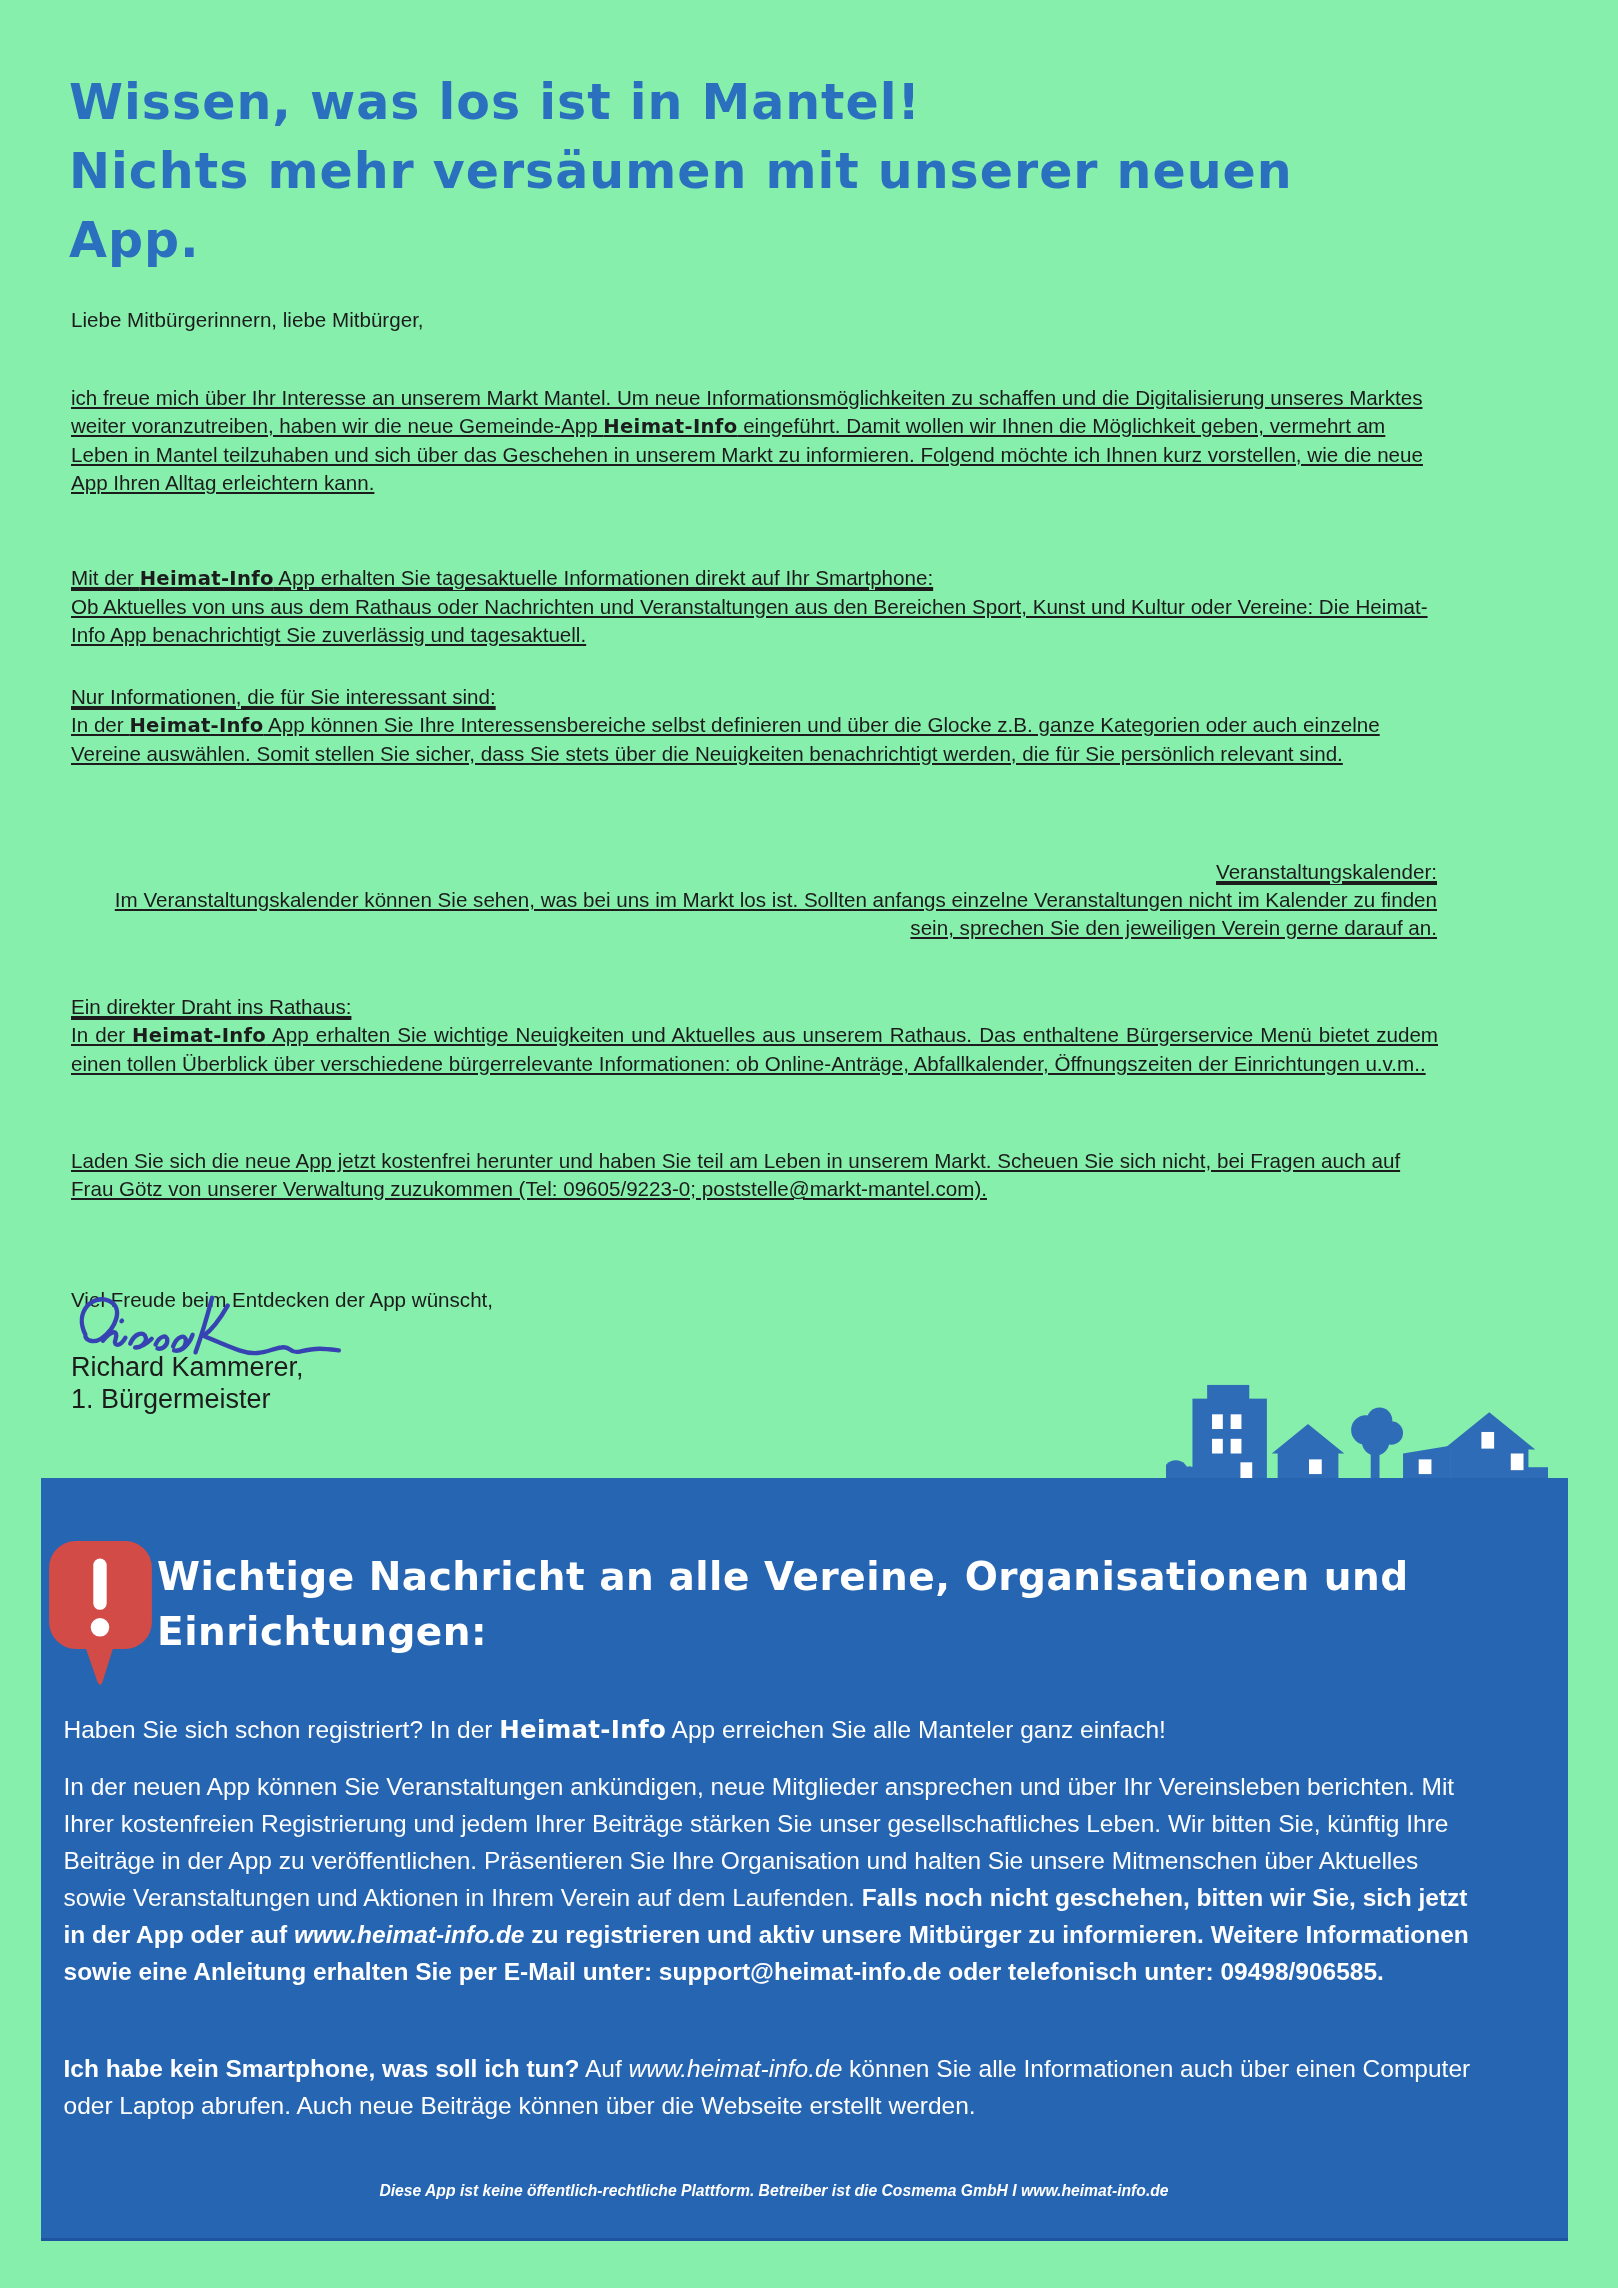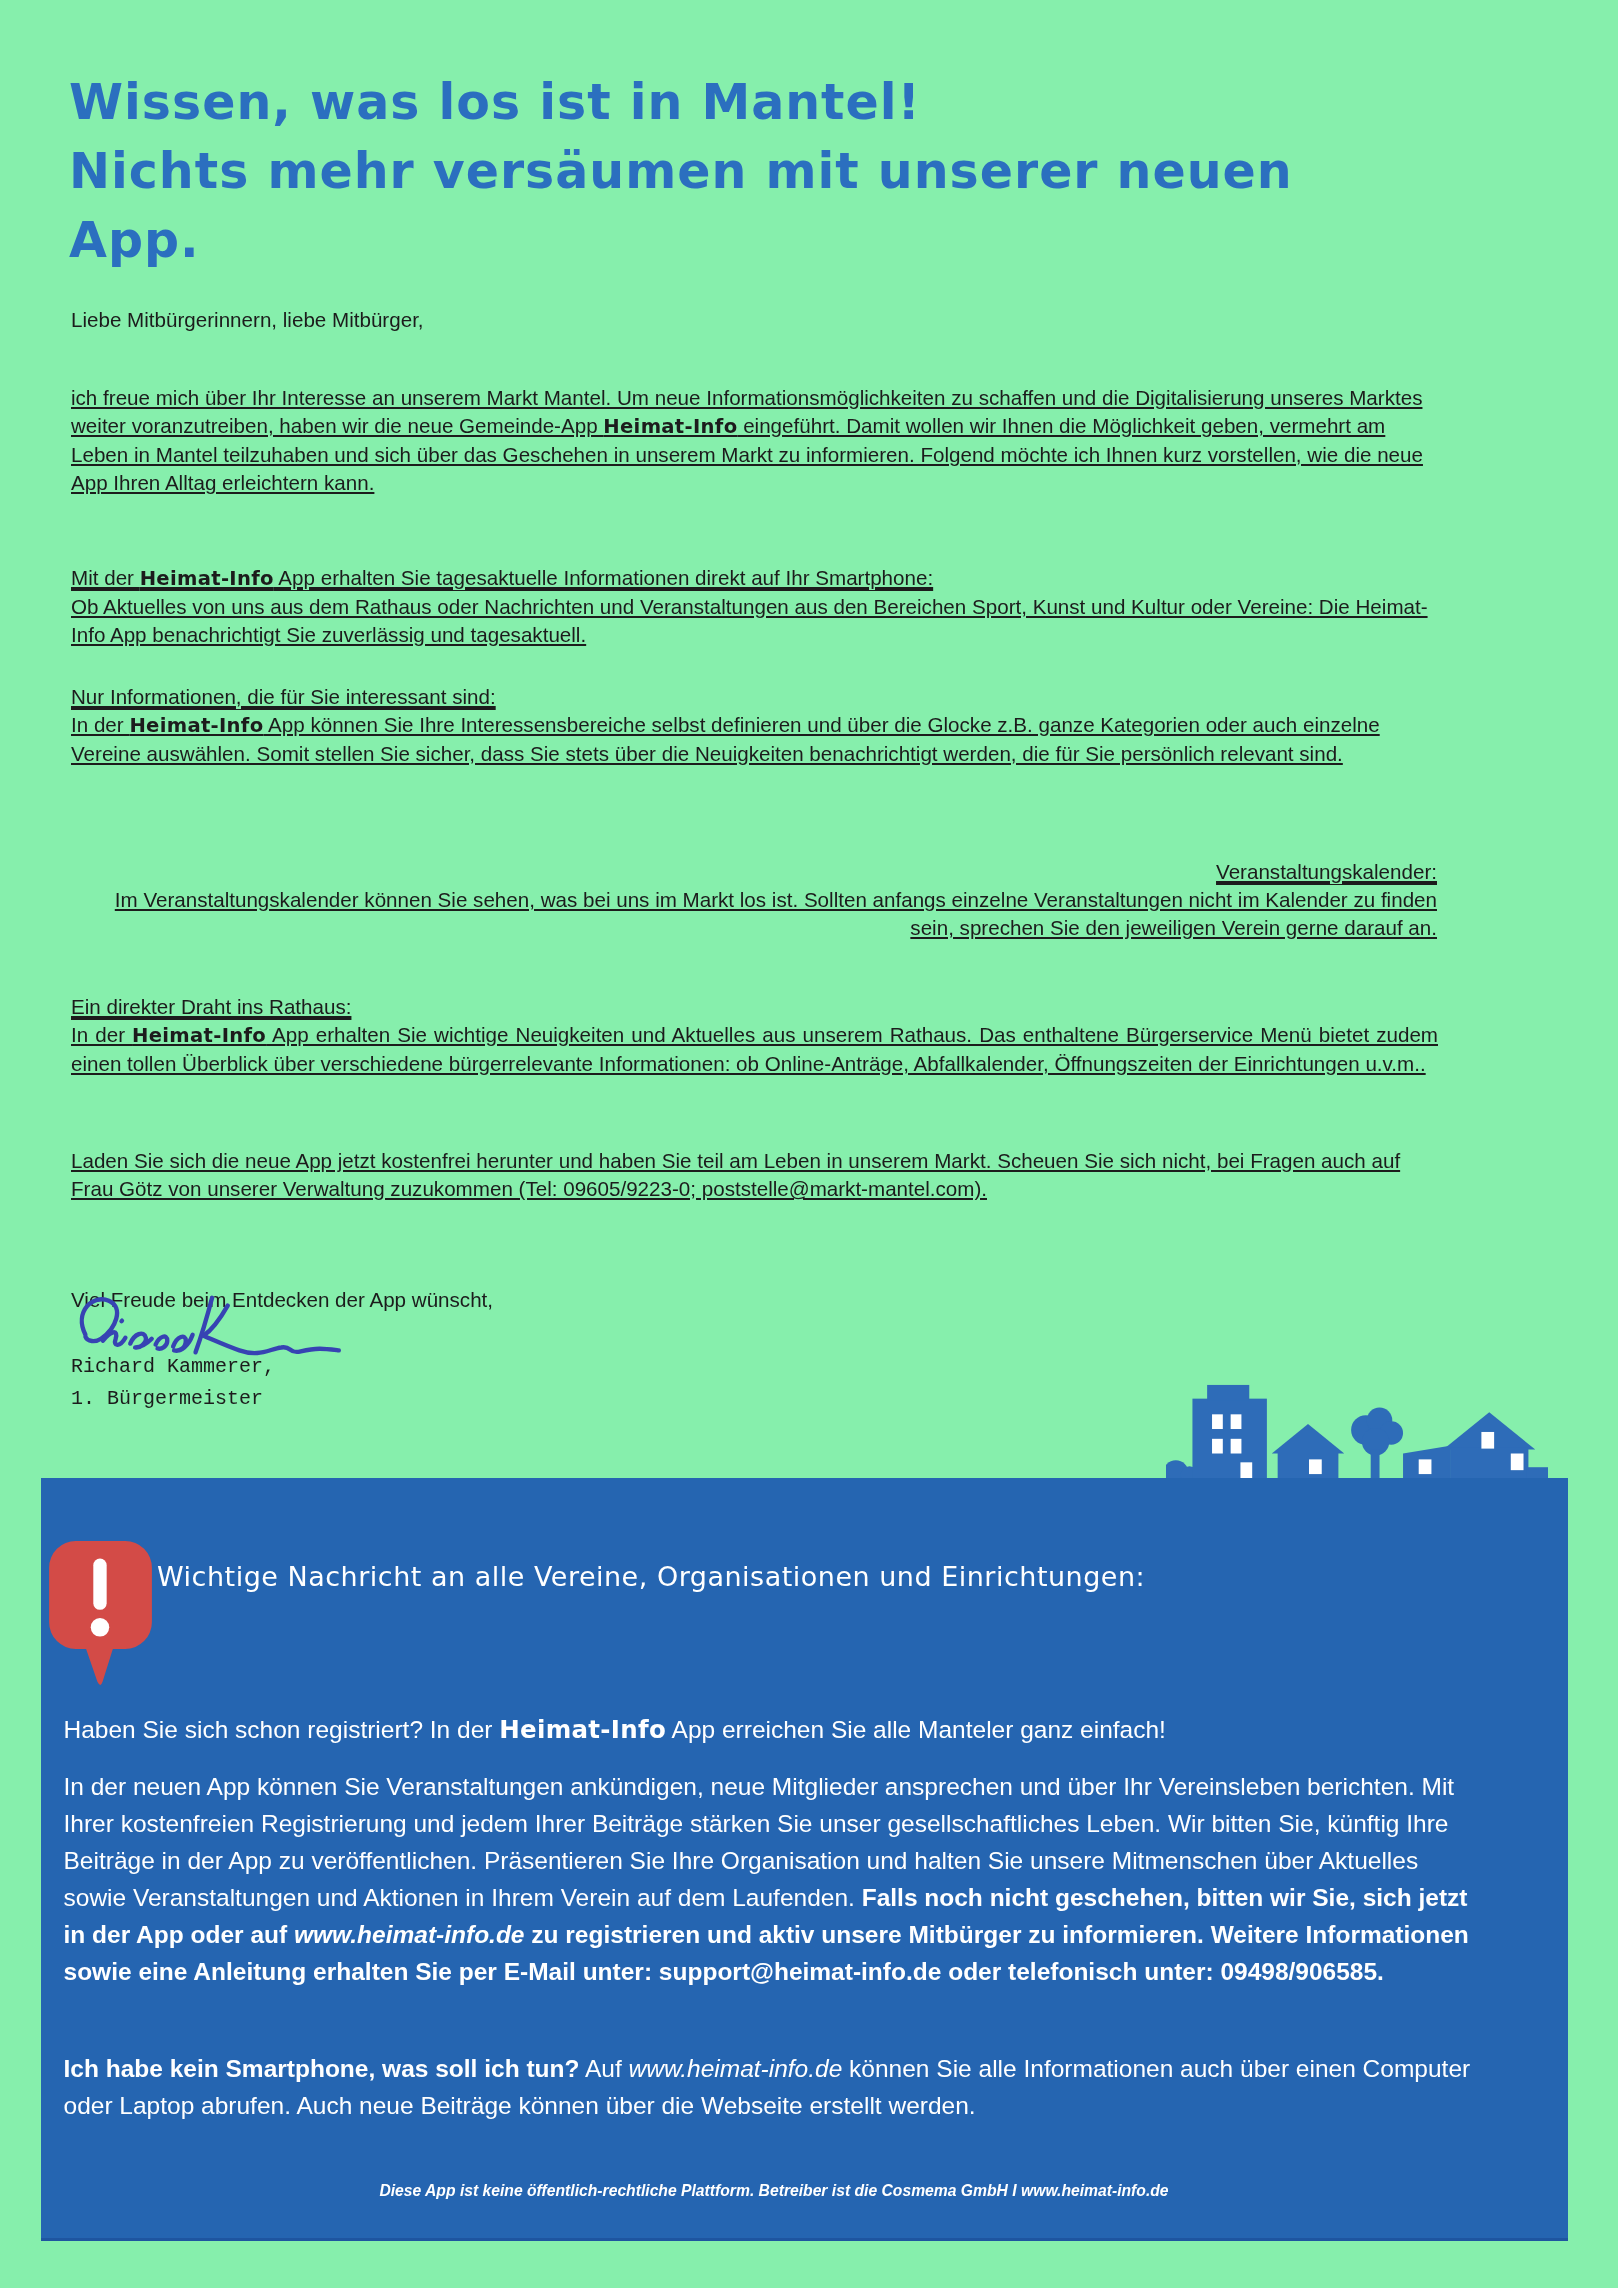--- a/index.html
+++ b/index.html
@@ -15,31 +15,31 @@
   }
   .body-text{font-size:20.6px;line-height:28px;margin:0;}
   .letter-block{width:1367px;text-decoration:underline;}
   .sec-heading{
     font-size:20.6px;line-height:28px;
     text-decoration:underline;text-underline-offset:3.9px;text-decoration-thickness:1.5px;
   }
   .brand{font-family:"DejaVu Sans",sans-serif;font-weight:bold;letter-spacing:0.3px;font-size:19.6px;}
   .justify{text-align:justify;}
   .signature-svg{left:69px;top:1290px;z-index:3;}
-  .signer{left:71px;top:1351px;font-size:20px;line-height:32px;font-family:Liberation Mono, monospace;}
+  .signer{left:71px;top:1351px;font-size:27px;line-height:32px;}
   .skyline-svg{left:1166px;top:1381px;z-index:1;}
   .notice{
     left:41px;top:1478px;width:1527px;height:760px;
     background:#2565b1;border-bottom:3.9px solid #1e55a0;color:#ffffff;z-index:2;
   }
   .alert-svg{left:7.8px;top:63px;}
   .notice-heading{
     left:116px;top:71px;width:1313px;
-    font-family:"DejaVu Sans",sans-serif;font-weight:normal;
-    font-size:27px;line-height:55px;letter-spacing:0.5px;
+    font-family:"DejaVu Sans",sans-serif;font-weight:bold;
+    font-size:39px;line-height:55px;letter-spacing:0.5px;
   }
   .notice-text{font-size:24.5px;line-height:37px;margin:0;}
   .notice-col{left:22.5px;width:1421px;}
   .bold{font-weight:bold;}
   .bold-italic{font-weight:bold;font-style:italic;}
   .italic{font-style:italic;}
   .disclaimer{font-size:15.7px;line-height:21.6px;font-weight:bold;font-style:italic;margin:0;}
 </style>
 </head>
 <body>

